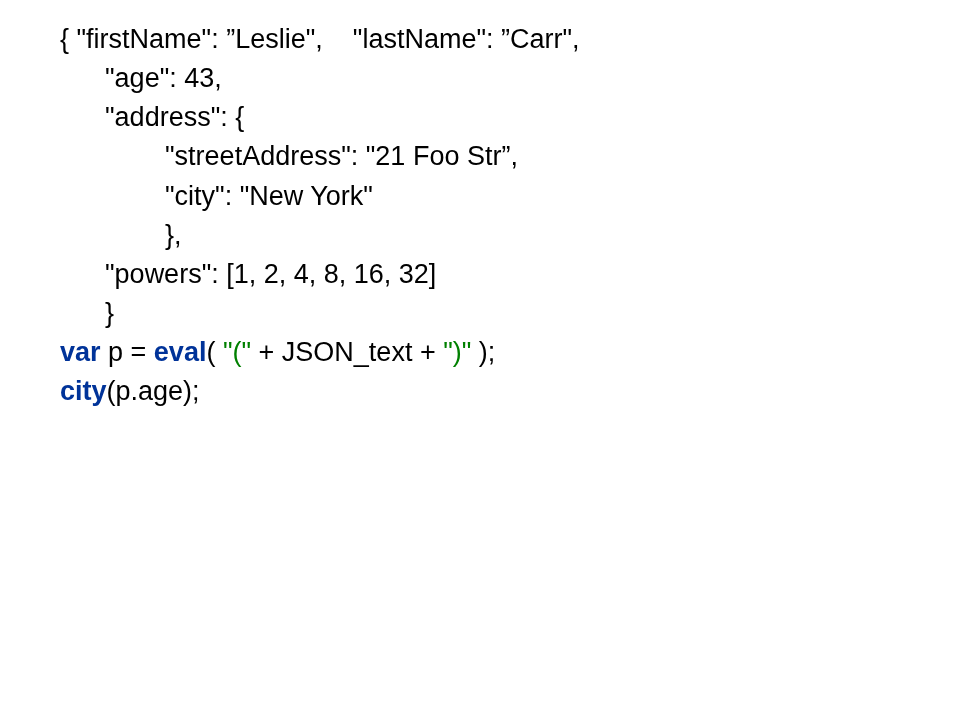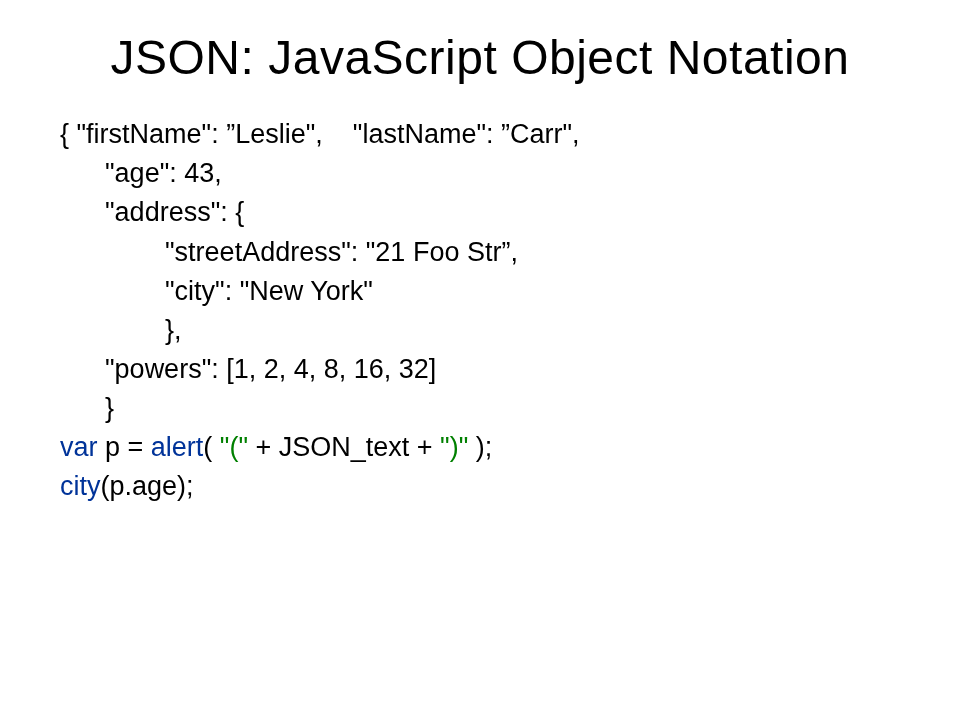--- a/index.html
+++ b/index.html
@@ -24,33 +24,32 @@
     line-height: 1.15;
     margin: 10px 0 30px 0;
     letter-spacing: 0.5px;
   }
   .code-block {
     font-size: 27px;
     line-height: 1.45;
     white-space: pre;
     font-family: Arial, Helvetica, sans-serif;
   }
-  .kw   { color: #003399; font-weight: 400; }   
+  .kw   { color: #003399; font-weight: 700; }   
   .str  { color: #008000; }                     
   .plain{ color: #000000; }
 </style>
 </head>
 <body>
 
 <div class="slide">
-  <div class="title">JSON: JavaScript Object Notation</div>
 
   <div class="code-block"><span class="plain">{ "firstName": ”Leslie",    "lastName": ”Carr",</span>
 <span class="plain">      "age": 43,</span>
 <span class="plain">      "address": {</span>
 <span class="plain">              "streetAddress": "21 Foo Str”,</span>
 <span class="plain">              "city": "New York"</span>
 <span class="plain">              },</span>
 <span class="plain">      "powers": [1, 2, 4, 8, 16, 32]</span>
 <span class="plain">      }</span>
-<span class="kw">var</span><span class="plain"> p = </span><span class="kw">alert</span><span class="plain">(</span><span class="str"> "(" </span><span class="plain">+ JSON_text + </span><span class="str">")" </span><span class="plain">);</span>
+<span class="kw">var</span><span class="plain"> p = </span><span class="kw">eval</span><span class="plain">(</span><span class="str"> "(" </span><span class="plain">+ JSON_text + </span><span class="str">")" </span><span class="plain">);</span>
 <span class="kw">city</span><span class="plain">(</span><span class="plain">p.age</span><span class="plain">);</span></div>
 </div>
 
 </body></html>

